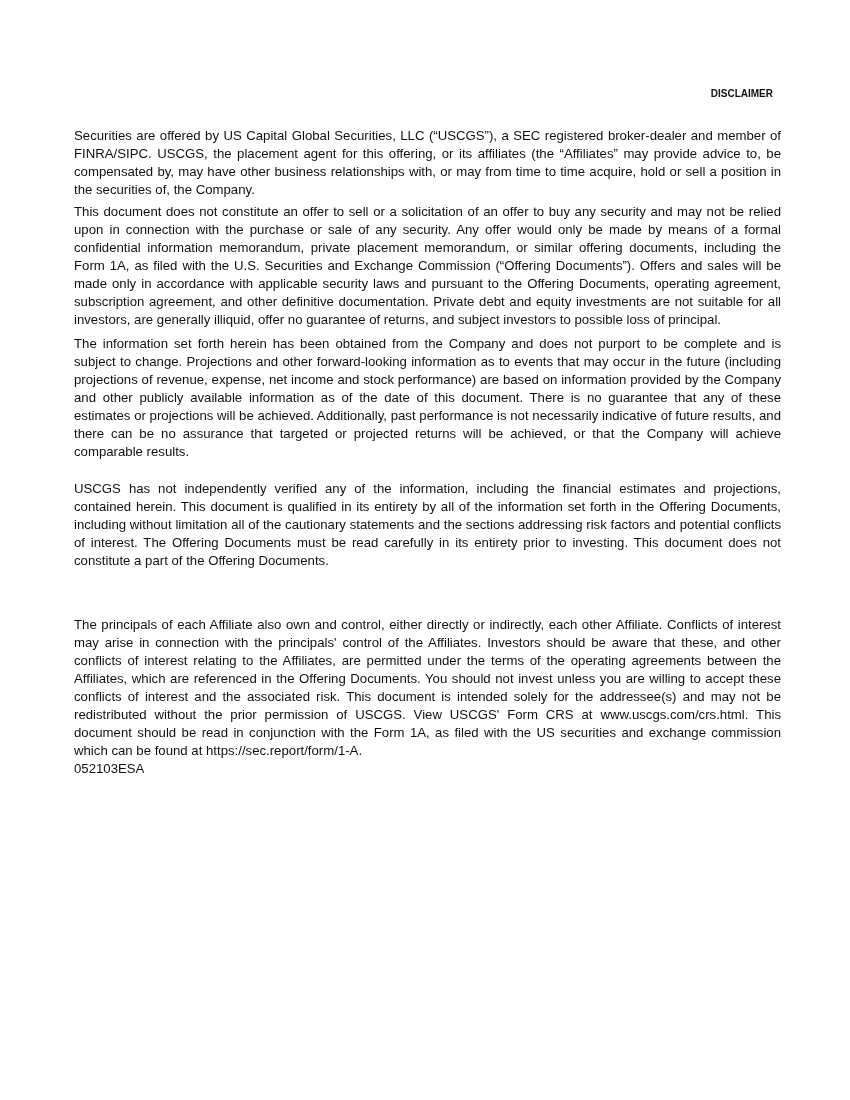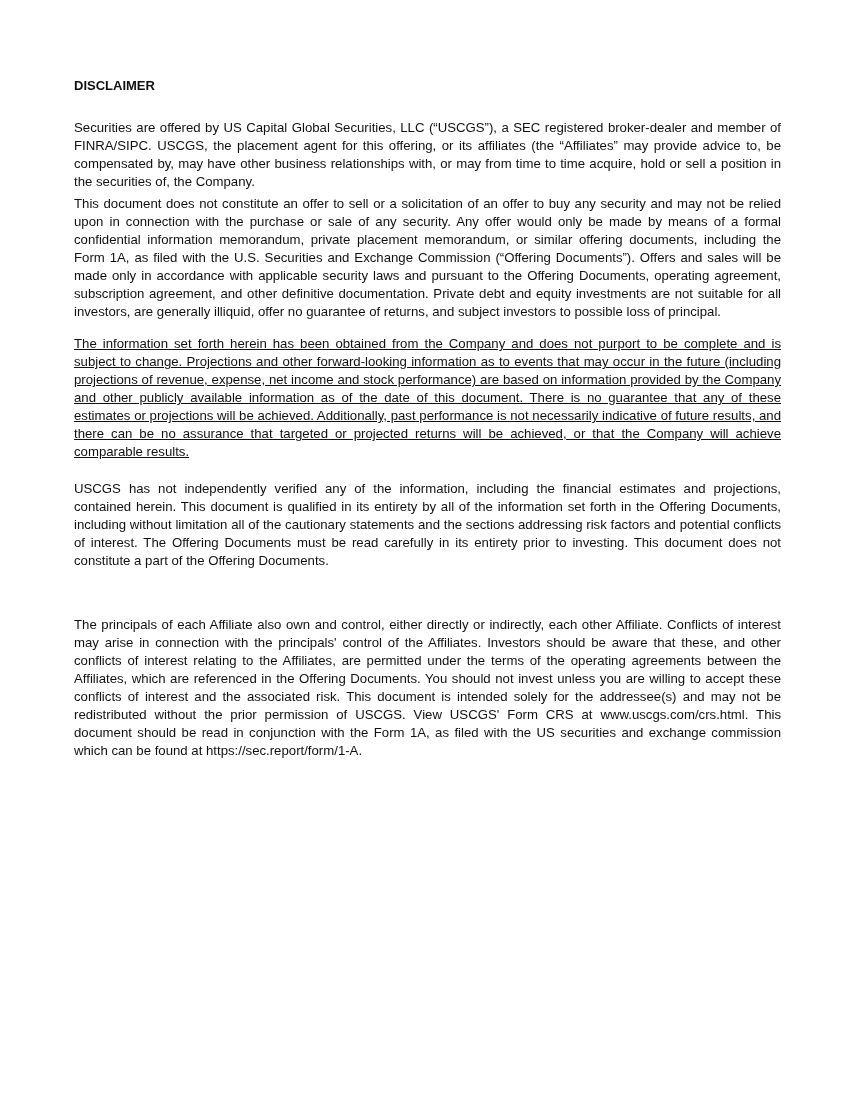--- a/index.html
+++ b/index.html
@@ -4,36 +4,37 @@
 <style>
   html, body { margin: 0; padding: 0; background: #ffffff; }
   body { width: 850px; height: 1100px; position: relative; overflow: hidden; }
   .page {
     position: absolute; left: 74px; top: 78px; width: 707px;
     font-family: "Liberation Sans", sans-serif;
     font-size: 13.2px; line-height: 18px; color: #111111;
     text-align: justify;
   }
   .title {
-    text-align: left; font-weight: bold; font-size: 13px;
-    margin: 0; line-height: 16px;
+    text-align: right; font-weight: bold; font-size: 10px;
+    margin: 8px; line-height: 16px;
   }
   .para { margin: 0; }
   .p1 { margin-bottom: 4px; margin-top: 25px; }
-  .p2 { margin-bottom: 14px; }
-  .p3 { margin-bottom: 19px; text-decoration: underline; }
+  .p2 { margin-bottom: 6px; }
+  .p3 { margin-bottom: 19px; }
   .p4 { margin-bottom: 46px; }
   .p5 { text-align: justify; }
   .last-line { display: block; text-align: left; }
 </style>
 </head>
 <body>
 
 <div class="page">
   <h1 class="title">DISCLAIMER</h1>
   <p class="para p1">Securities are offered by US Capital Global Securities, LLC (“USCGS”), a SEC registered broker-dealer and member of FINRA/SIPC. USCGS, the placement agent for this offering, or its affiliates (the “Affiliates” may provide advice to, be compensated by, may have other business relationships with, or may from time to time acquire, hold or sell a position in the securities of, the Company.</p>
   <p class="para p2">This document does not constitute an offer to sell or a solicitation of an offer to buy any security and may not be relied upon in connection with the purchase or sale of any security. Any offer would only be made by means of a formal confidential information memorandum, private placement memorandum, or similar offering documents, including the Form 1A, as filed with the U.S. Securities and Exchange Commission (“Offering Documents”). Offers and sales will be made only in accordance with applicable security laws and pursuant to the Offering Documents, operating agreement, subscription agreement, and other definitive documentation. Private debt and equity investments are not suitable for all investors, are generally illiquid, offer no guarantee of returns, and subject investors to possible loss of principal.</p>
   <p class="para p3">The information set forth herein has been obtained from the Company and does not purport to be complete and is subject to change. Projections and other forward-looking information as to events that may occur in the future (including projections of revenue, expense, net income and stock performance) are based on information provided by the Company and other publicly available information as of the date of this document. There is no guarantee that any of these estimates or projections will be achieved. Additionally, past performance is not necessarily indicative of future results, and there can be no assurance that targeted or projected returns will be achieved, or that the Company will achieve comparable results.</p>
   <p class="para p4">USCGS has not independently verified any of the information, including the financial estimates and projections, contained herein. This document is qualified in its entirety by all of the information set forth in the Offering Documents, including without limitation all of the cautionary statements and the sections addressing risk factors and potential conflicts of interest. The Offering Documents must be read carefully in its entirety prior to investing. This document does not constitute a part of the Offering Documents.</p>
   <p class="para p5">
     <span>The principals of each Affiliate also own and control, either directly or indirectly, each other Affiliate. Conflicts of interest may arise in connection with the principals' control of the Affiliates. Investors should be aware that these, and other conflicts of interest relating to the Affiliates, are permitted under the terms of the operating agreements between the Affiliates, which are referenced in the Offering Documents. You should not invest unless you are willing to accept these conflicts of interest and the associated risk. This document is intended solely for the addressee(s) and may not be redistributed without the prior permission of USCGS. View USCGS' Form CRS at www.uscgs.com/crs.html. This document should be read in conjunction with the Form 1A, as filed with the US securities and exchange commission which can be found at https://sec.report/form/1-A.</span>
+    <span class="last-line">052103ESA</span>
   </p>
 </div>
 
 </body></html>

